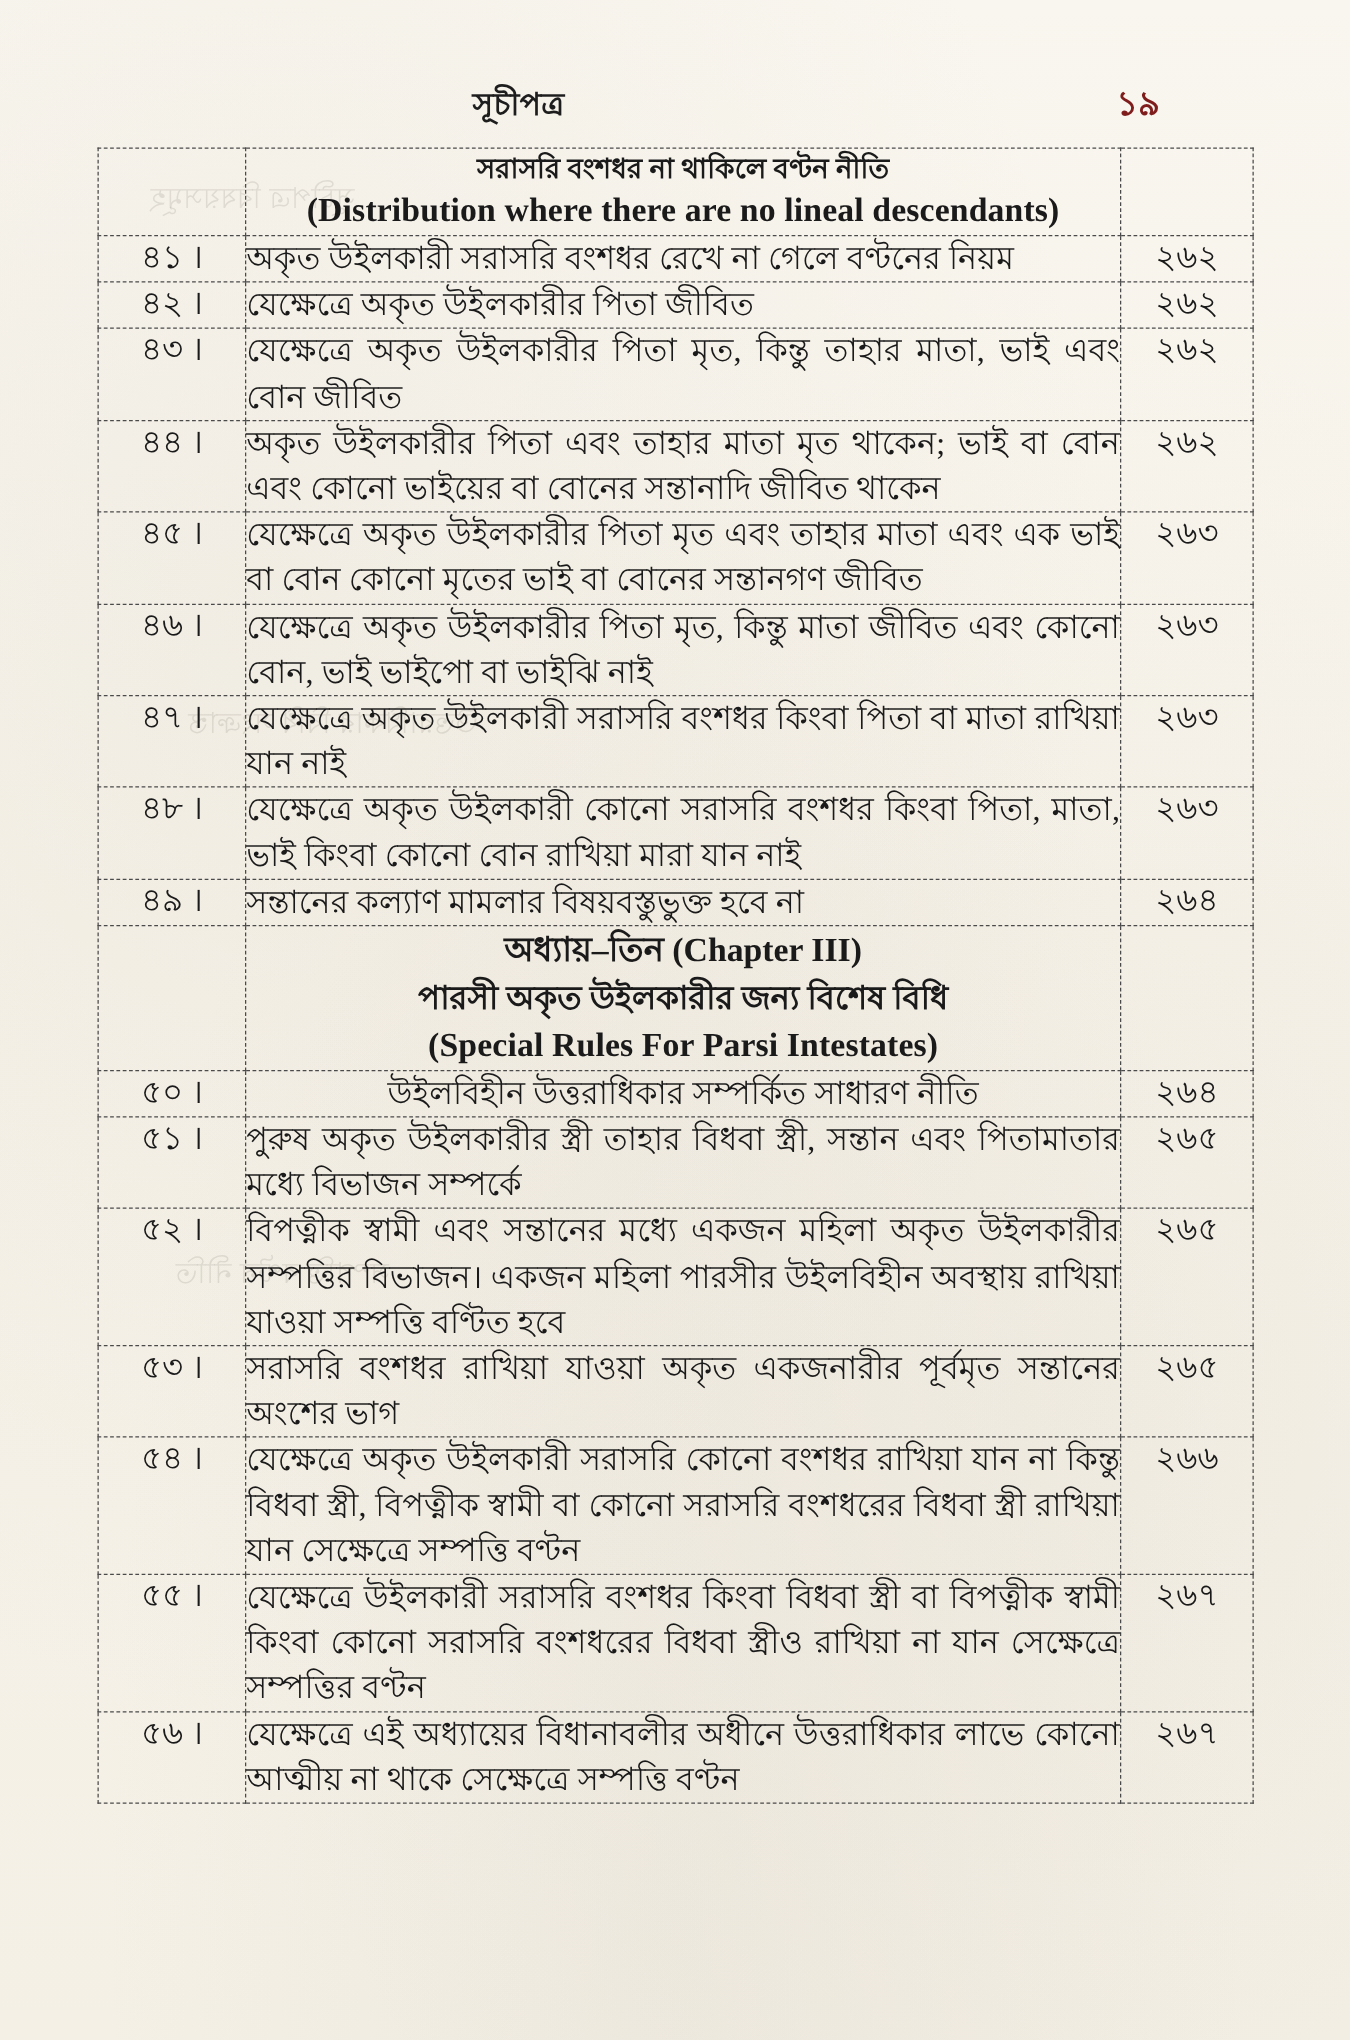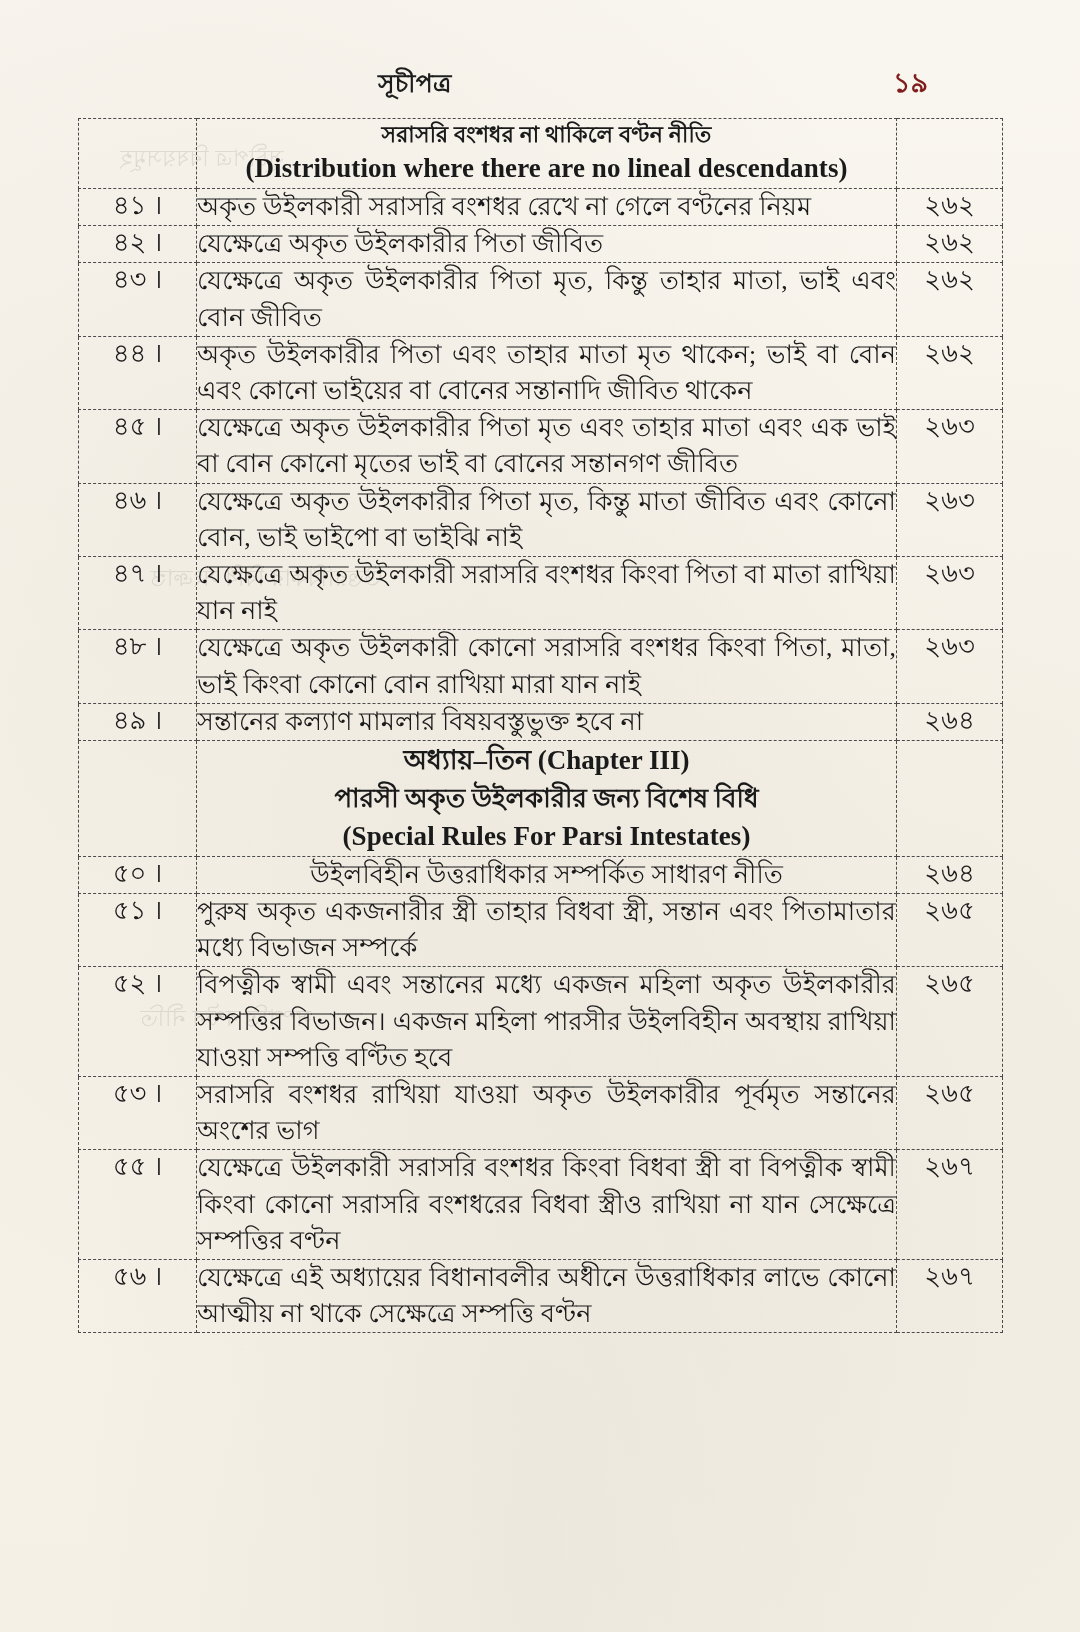--- a/index.html
+++ b/index.html
@@ -229,32 +229,37 @@
           </td>
           <td></td>
         </tr>
         <tr>
           <td class="cell-num">৫০ ।</td>
           <td class="cell-title center">উইলবিহীন উত্তরাধিকার সম্পর্কিত সাধারণ নীতি</td>
           <td class="cell-page">২৬৪</td>
         </tr>
         <tr>
           <td class="cell-num">৫১ ।</td>
-          <td class="cell-title">পুরুষ অকৃত একজনারীর স্ত্রী তাহার বিধবা স্ত্রী, সন্তান এবং পিতামাতার মধ্যে বিভাজন সম্পর্কে</td>
+          <td class="cell-title">পুরুষ অকৃত উইলকারীর স্ত্রী তাহার বিধবা স্ত্রী, সন্তান এবং পিতামাতার মধ্যে বিভাজন সম্পর্কে</td>
           <td class="cell-page">২৬৫</td>
         </tr>
         <tr>
           <td class="cell-num">৫২ ।</td>
           <td class="cell-title">বিপত্নীক স্বামী এবং সন্তানের মধ্যে একজন মহিলা অকৃত উইলকারীর সম্পত্তির বিভাজন। একজন মহিলা পারসীর উইলবিহীন অবস্থায় রাখিয়া যাওয়া সম্পত্তি বণ্টিত হবে</td>
           <td class="cell-page">২৬৫</td>
         </tr>
         <tr>
           <td class="cell-num">৫৩ ।</td>
-          <td class="cell-title">সরাসরি বংশধর রাখিয়া যাওয়া অকৃত উইলকারীর পূর্বমৃত সন্তানের অংশের ভাগ</td>
+          <td class="cell-title">সরাসরি বংশধর রাখিয়া যাওয়া অকৃত একজনারীর পূর্বমৃত সন্তানের অংশের ভাগ</td>
           <td class="cell-page">২৬৫</td>
+        </tr>
+        <tr>
+          <td class="cell-num">৫৪ ।</td>
+          <td class="cell-title">যেক্ষেত্রে অকৃত উইলকারী সরাসরি কোনো বংশধর রাখিয়া যান না কিন্তু বিধবা স্ত্রী, বিপত্নীক স্বামী বা কোনো সরাসরি বংশধরের বিধবা স্ত্রী রাখিয়া যান সেক্ষেত্রে সম্পত্তি বণ্টন</td>
+          <td class="cell-page">২৬৬</td>
         </tr>
         <tr>
           <td class="cell-num">৫৫ ।</td>
           <td class="cell-title">যেক্ষেত্রে উইলকারী সরাসরি বংশধর কিংবা বিধবা স্ত্রী বা বিপত্নীক স্বামী কিংবা কোনো সরাসরি বংশধরের বিধবা স্ত্রীও রাখিয়া না যান সেক্ষেত্রে সম্পত্তির বণ্টন</td>
           <td class="cell-page">২৬৭</td>
         </tr>
         <tr>
           <td class="cell-num">৫৬ ।</td>
           <td class="cell-title">যেক্ষেত্রে এই অধ্যায়ের বিধানাবলীর অধীনে উত্তরাধিকার লাভে কোনো আত্মীয় না থাকে সেক্ষেত্রে সম্পত্তি বণ্টন</td>
           <td class="cell-page">২৬৭</td>

